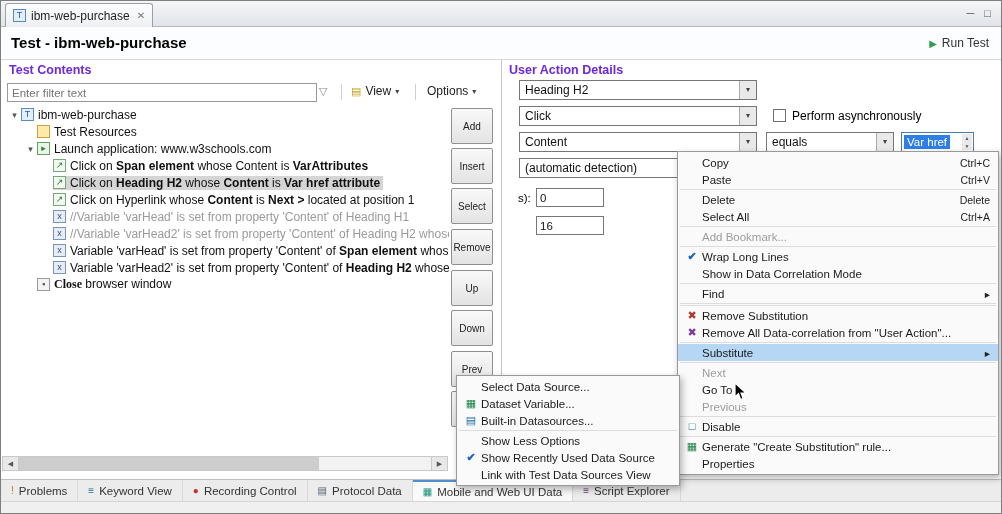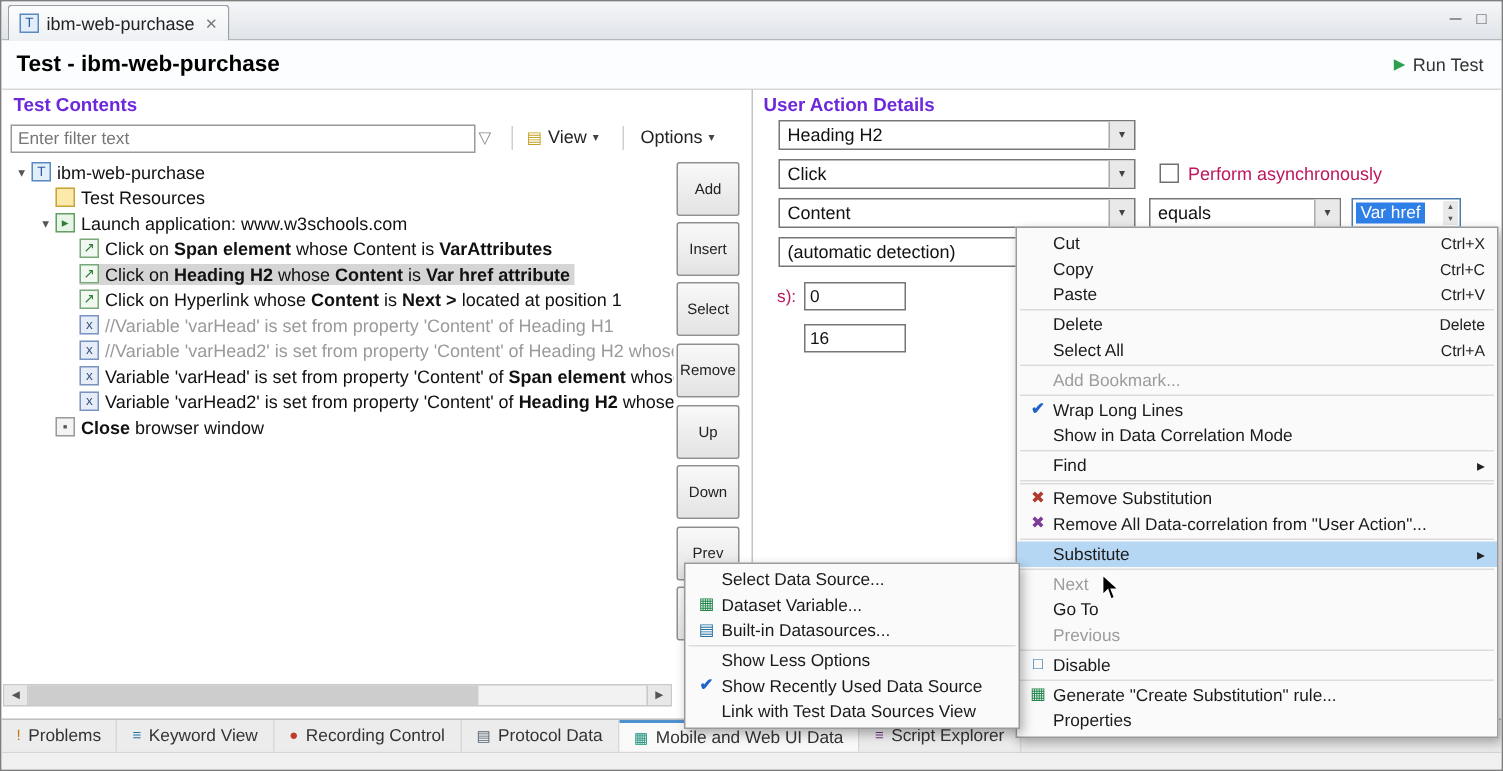--- a/index.html
+++ b/index.html
@@ -50,21 +50,21 @@
   
   .btncol{position:absolute;left:450px;top:48px;width:46px;}
   .abtn{display:block;width:42px;height:36px;margin:0 0 4px 0;font-size:10px;font-family:inherit;background:linear-gradient(#f9f9f9,#e3e3e3);border:1px solid #8f8f8f;border-radius:2px;color:#222;padding:0;}
   .abtn.grp{margin-top:5px;}
 
   
   .combo{position:absolute;height:20px;border:1px solid #767676;background:#fff;box-sizing:border-box;font-size:12px;color:#111;}
   .combo-text{position:absolute;left:5px;top:2px;white-space:nowrap;}
   .combo-arrow{position:absolute;right:0;top:0;bottom:0;width:16px;background:#e9e9e9;border-left:1px solid #ababab;font-size:8px;color:#444;text-align:center;line-height:18px;}
   .cbox{position:absolute;width:13px;height:13px;border:1px solid #707070;background:#fff;box-sizing:border-box;}
-  .flabel{position:absolute;font-size:11.5px;color:#be185d;}
+  .flabel{position:absolute;font-size:11.5px;color:#000000;}
   .finput{position:absolute;height:19px;width:68px;border:1px solid #767676;font-size:11.5px;padding:0 3px;font-family:inherit;box-sizing:border-box;color:#111;}
   .substfield{position:absolute;left:399px;top:72px;width:73px;height:20px;border:1px solid #4f7cb0;background:#fff;box-sizing:border-box;}
   .substsel{position:absolute;left:2px;top:2px;background:#2f7fe8;color:#fff;font-size:11.5px;padding:0 3px;line-height:14px;}
   .spin{position:absolute;right:1px;top:1px;bottom:1px;width:10px;background:#e9e9e9;font-size:5px;color:#555;display:flex;flex-direction:column;align-items:center;justify-content:space-between;padding:1px 0;box-sizing:border-box;}
 
   
   .menu{position:absolute;background:#fafafa;border:1px solid #9a9a9a;box-shadow:2px 3px 7px rgba(0,0,0,.3);padding:2px 0;box-sizing:border-box;}
   #context-menu{left:676px;top:150px;width:322px;z-index:50;}
   #substitute-submenu{left:455px;top:374px;width:224px;z-index:60;}
   .menu-item{display:flex;align-items:center;height:17px;padding:0 8px 0 4px;font-size:11.5px;color:#1a1a1a;}
@@ -196,21 +196,21 @@
           <span class="expander"></span>
           <span class="row-content">
             <span class="tree-ic" style="background: rgb(231, 237, 248); border-color: rgb(123, 147, 191); color: rgb(51, 80, 122);">x</span>
             <span class="tree-label"><span>Variable 'varHead2' is set from property 'Content' of </span><span style="font-weight: bold;">Heading H2</span><span> whose </span></span>
           </span>
         </div>
         <div class="tree-row" style="padding-left: 22px;">
           <span class="expander"></span>
           <span class="row-content">
             <span class="tree-ic" style="background: rgb(244, 244, 244); border-color: rgb(154, 154, 154); color: rgb(85, 85, 85);">▪</span>
-            <span class="tree-label"><span style="font-weight: bold;">Close</span><span> browser window</span></span>
+            <span class="tree-label"><span style="font-weight: bold; font-family: Liberation Serif, serif;">Close</span><span> browser window</span></span>
           </span>
         </div>
       </div>
     <div class="hscroll">
       <span class="harrow left">◀</span>
       <span class="harrow right">▶</span>
       <span class="hthumb"></span>
     </div>
     <div class="btncol">
         <button class="abtn">Add</button>
@@ -261,25 +261,20 @@
     </div>
 
     <span class="flabel" style="left:16px;top:132px">s):</span>
     <input class="finput" style="left: 34px; top: 128px;" value="0">
     <input class="finput" style="left: 34px; top: 156px;" value="16">
   </div>
 
   <div class="menu" id="context-menu">
       <div class="menu-item">
         <span class="mi-icon"></span>
-        <span class="mi-label">Cut</span>
-        <span class="mi-right">Ctrl+X</span>
-      </div>
-      <div class="menu-item">
-        <span class="mi-icon"></span>
         <span class="mi-label">Copy</span>
         <span class="mi-right">Ctrl+C</span>
       </div>
       <div class="menu-item">
         <span class="mi-icon"></span>
         <span class="mi-label">Paste</span>
         <span class="mi-right">Ctrl+V</span>
       </div>
       <div class="menu-sep"></div>
       <div class="menu-item">

